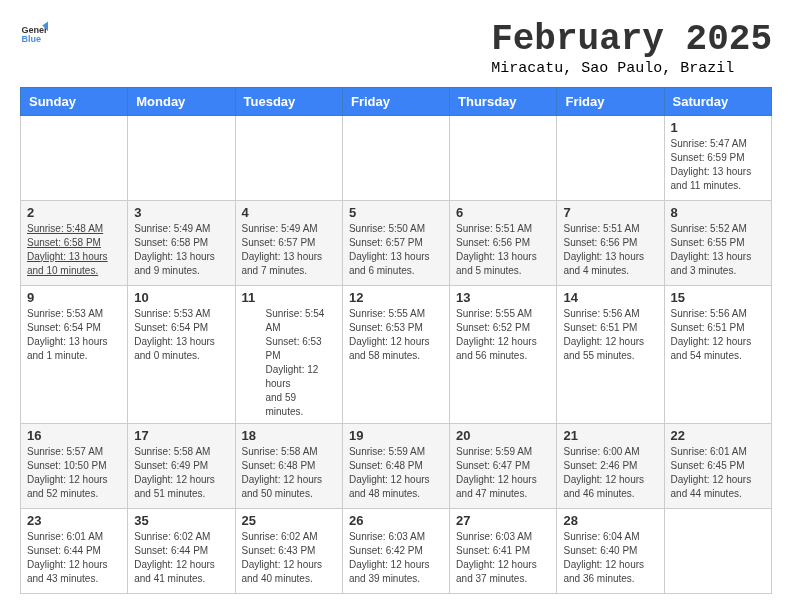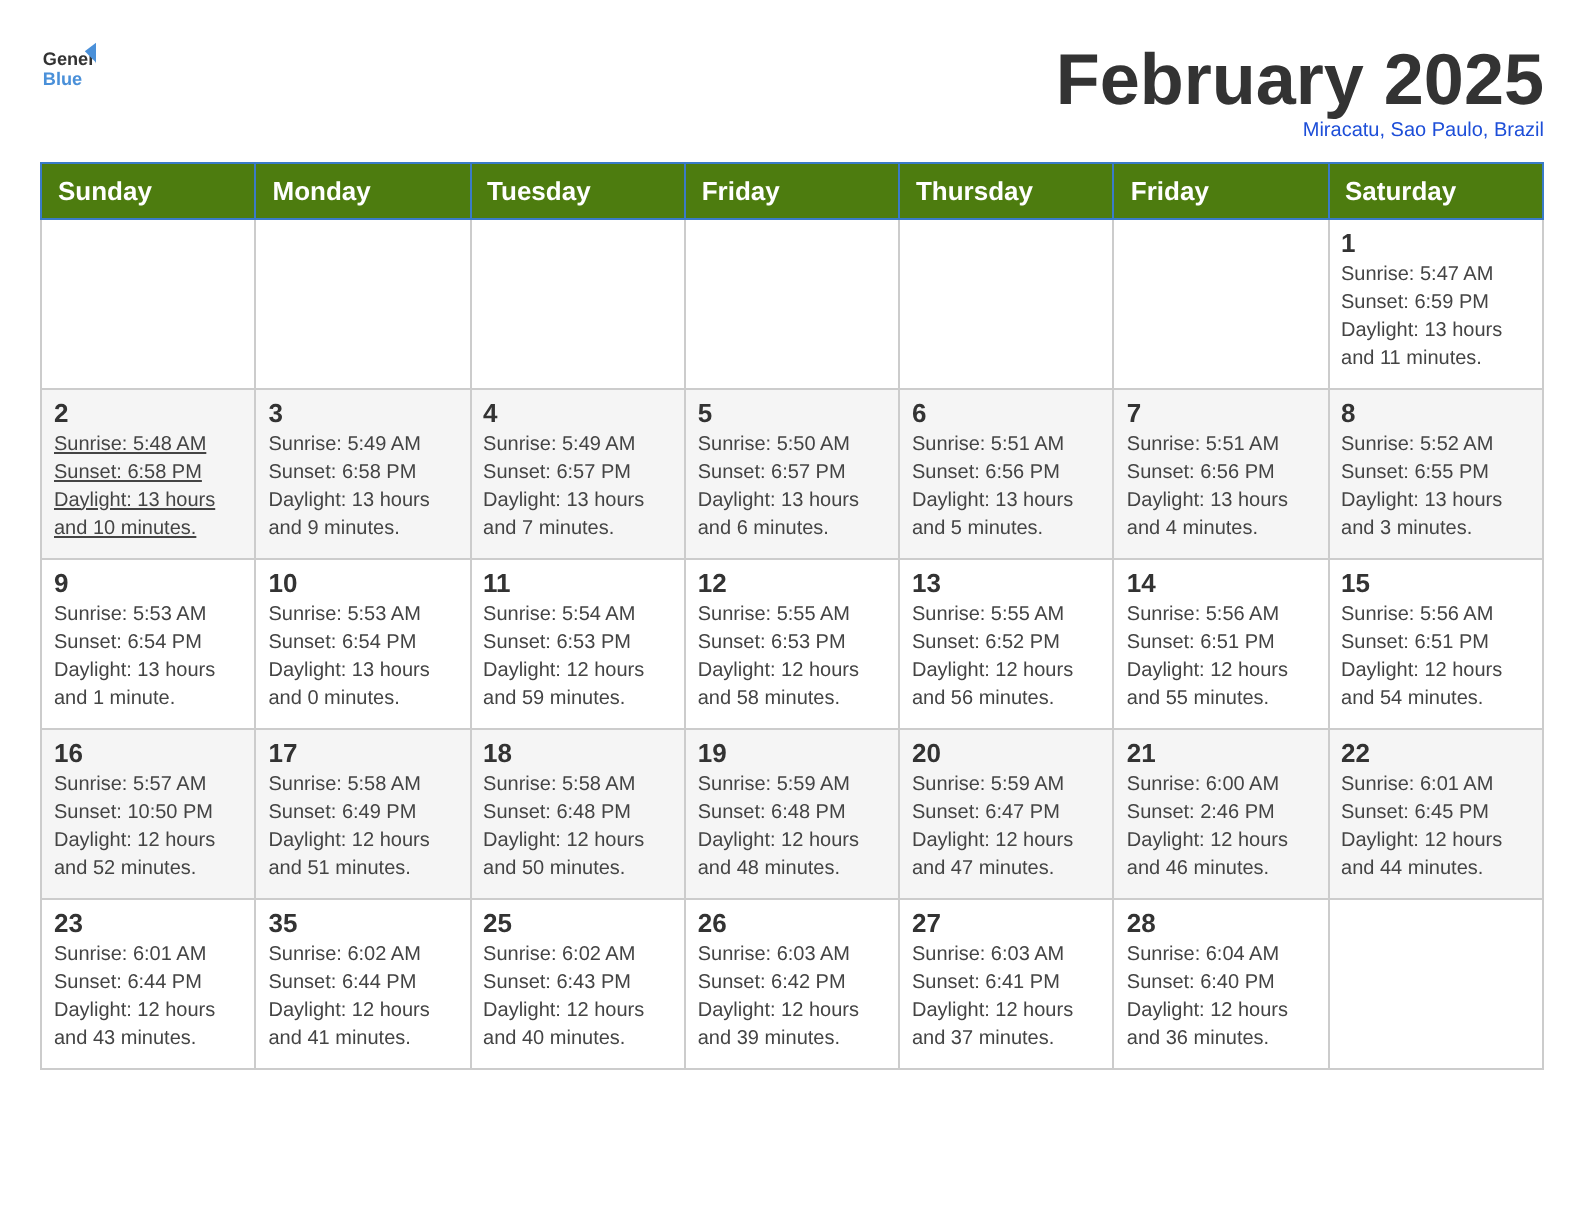--- a/index.html
+++ b/index.html
@@ -19,39 +19,39 @@
     .logo-area {
       display: flex;
       align-items: center;
     }
     .logo-icon {
       width: 28px;
       height: 28px;
       margin-right: 2px;
     }
     .title-area {
-      text-align: right;
+      font-family: Liberation Mono, monospace;
     }
     .calendar-title {
       font-size: 36px;
       font-weight: bold;
       color: #333;
       line-height: 1.1;
     }
     .calendar-subtitle {
-      font-size: 10px;
-      color: #1d4ed8;
+      font-size: 15px;
+      color: #000000;
     }
     .calendar {
       width: 100%;
       border-collapse: collapse;
       border: 1px solid #ccc;
     }
     .calendar th {
-      background: #4d7c0f;
+      background: #3b82f6;
       color: #fff;
       font-size: 13px;
       font-weight: bold;
       padding: 6px 8px;
       text-align: left;
       border: 1px solid #3a7bc8;
     }
     .calendar td {
       border: 1px solid #ccc;
       vertical-align: top;
@@ -192,21 +192,21 @@
         </td>
         <td>
           <span class="day-number">10</span>
           <div class="day-info" style="white-space: pre-line;">Sunrise: 5:53 AM
 Sunset: 6:54 PM
 Daylight: 13 hours
 and 0 minutes.</div>
         </td>
         <td>
           <span class="day-number">11</span>
-          <div class="day-info" style="white-space: pre-line;">Sunrise: 5:54 AM
+          <div class="day-info" style="white-space: pre-line; margin-left: 24px;">Sunrise: 5:54 AM
 Sunset: 6:53 PM
 Daylight: 12 hours
 and 59 minutes.</div>
         </td>
         <td>
           <span class="day-number">12</span>
           <div class="day-info" style="white-space: pre-line;">Sunrise: 5:55 AM
 Sunset: 6:53 PM
 Daylight: 12 hours
 and 58 minutes.</div>

